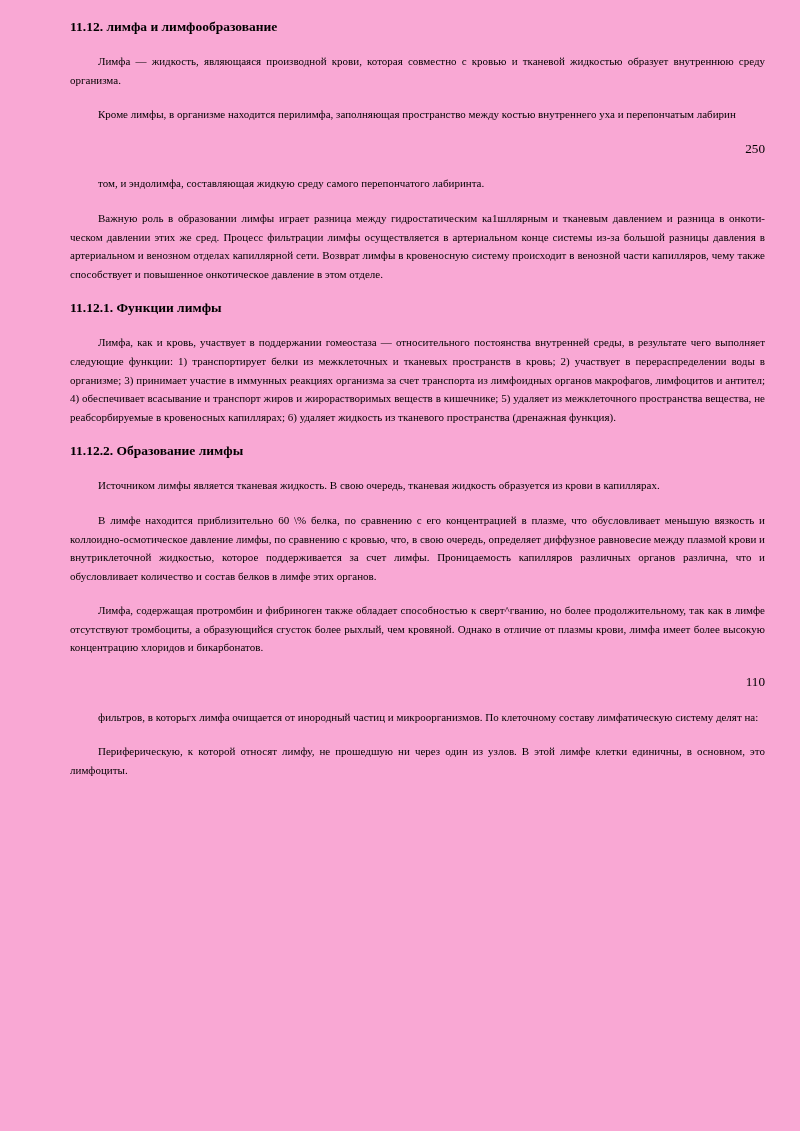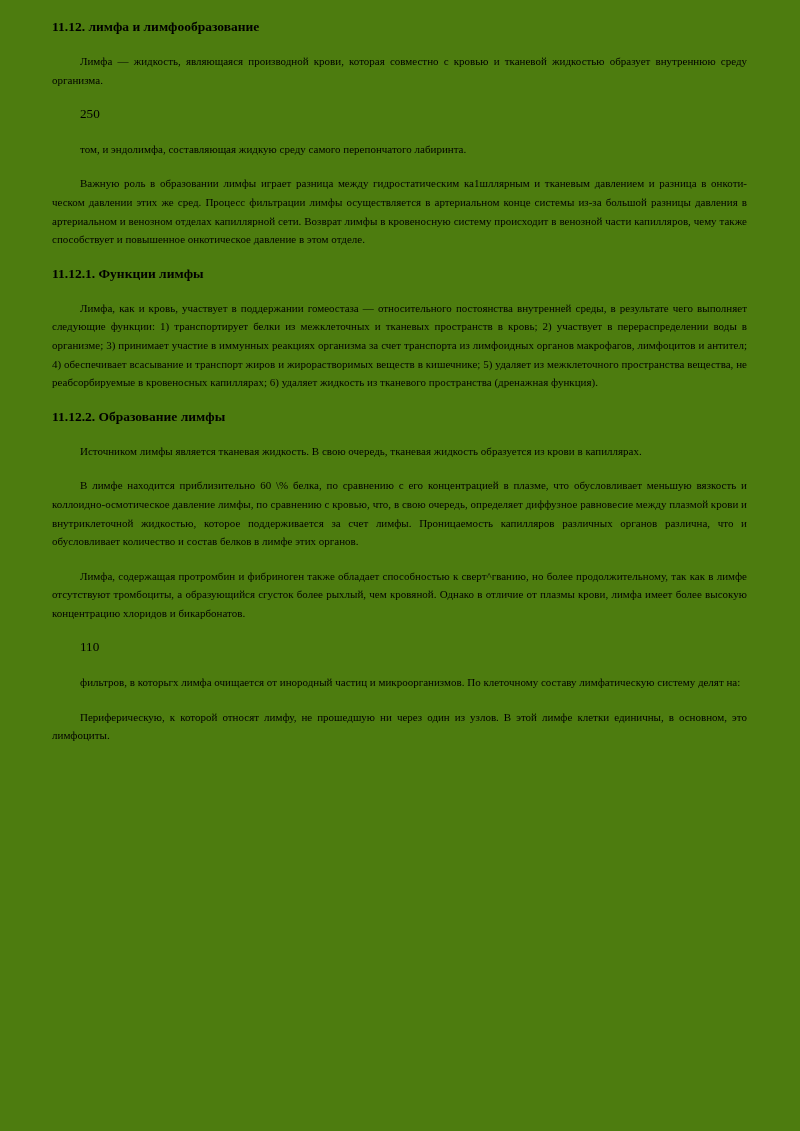--- a/index.html
+++ b/index.html
@@ -13,22 +13,22 @@
     height: 1131px;
     font-family: "Liberation Serif", "DejaVu Serif", serif;
     color: #000000;
     -webkit-font-smoothing: antialiased;
   }
   .page {
     position: relative;
     width: 800px;
     height: 1131px;
     box-sizing: border-box;
-    padding: 18px 35px 0 52px;
-    background: #4d7c0f;
+    padding: 18px 35px 0 70px;
+    background: #f9a8d4;
     overflow: hidden;
   }
   .doc-body {
     width: 695px;
   }
   .heading {
     font-size: 13.5px;
     line-height: 18px;
     text-align: left;
     margin: 0 0 16px 0;
@@ -45,33 +45,34 @@
     hyphens: none;
   }
   .para.last-line-left {
     text-align-last: left;
   }
   .pagenum {
     font-size: 13.2px;
     line-height: 18.6px;
     margin: 0 0 16px 0;
     text-indent: 28px;
-    text-align: left;
+    text-align: right;
   }
 </style>
 </head>
 <body>
 
 <div class="page">
   <div class="doc-body">
 
     <h1 class="heading">11.12. лимфа и лимфообразование</h1>
 
     <p class="para last-line-left">Лимфа — жидкость, являющаяся производной крови, которая совместно с кровью и тканевой жидкостью образует внутреннюю среду организма.</p>
 
+    <p class="para last-line-left">Кроме лимфы, в организме находится перилимфа, заполняющая пространство между костью внутреннего уха и перепончатым лабирин</p>
 
     <div class="pagenum">250</div>
 
     <p class="para last-line-left">том, и эндолимфа, составляющая жидкую среду самого перепончатого лабиринта.</p>
 
     <p class="para last-line-left">Важную роль в образовании лимфы играет разница между гидростатическим ка1шллярным и тканевым давлением и разница в онкоти-ческом давлении этих же сред. Процесс фильтрации лимфы осуществляется в артериальном конце системы из-за большой разницы давления в артериальном и венозном отделах капиллярной сети. Возврат лимфы в кровеносную систему происходит в венозной части капилляров, чему также способствует и повышенное онкотическое давление в этом отделе.</p>
 
     <h2 class="heading">11.12.1. Функции лимфы</h2>
 
     <p class="para last-line-left">Лимфа, как и кровь, участвует в поддержании гомеостаза — относительного постоянства внутренней среды, в результате чего выполняет следующие функции: 1) транспортирует белки из межклеточных и тканевых пространств в кровь; 2) участвует в перераспределении воды в организме; 3) принимает участие в иммунных реакциях организма за счет транспорта из лимфоидных органов макрофагов, лимфоцитов и антител; 4) обеспечивает всасывание и транспорт жиров и жирорастворимых веществ в кишечнике; 5) удаляет из межклеточного пространства вещества, не реабсорбируемые в кровеносных капиллярах; 6) удаляет жидкость из тканевого пространства (дренажная функция).</p>

